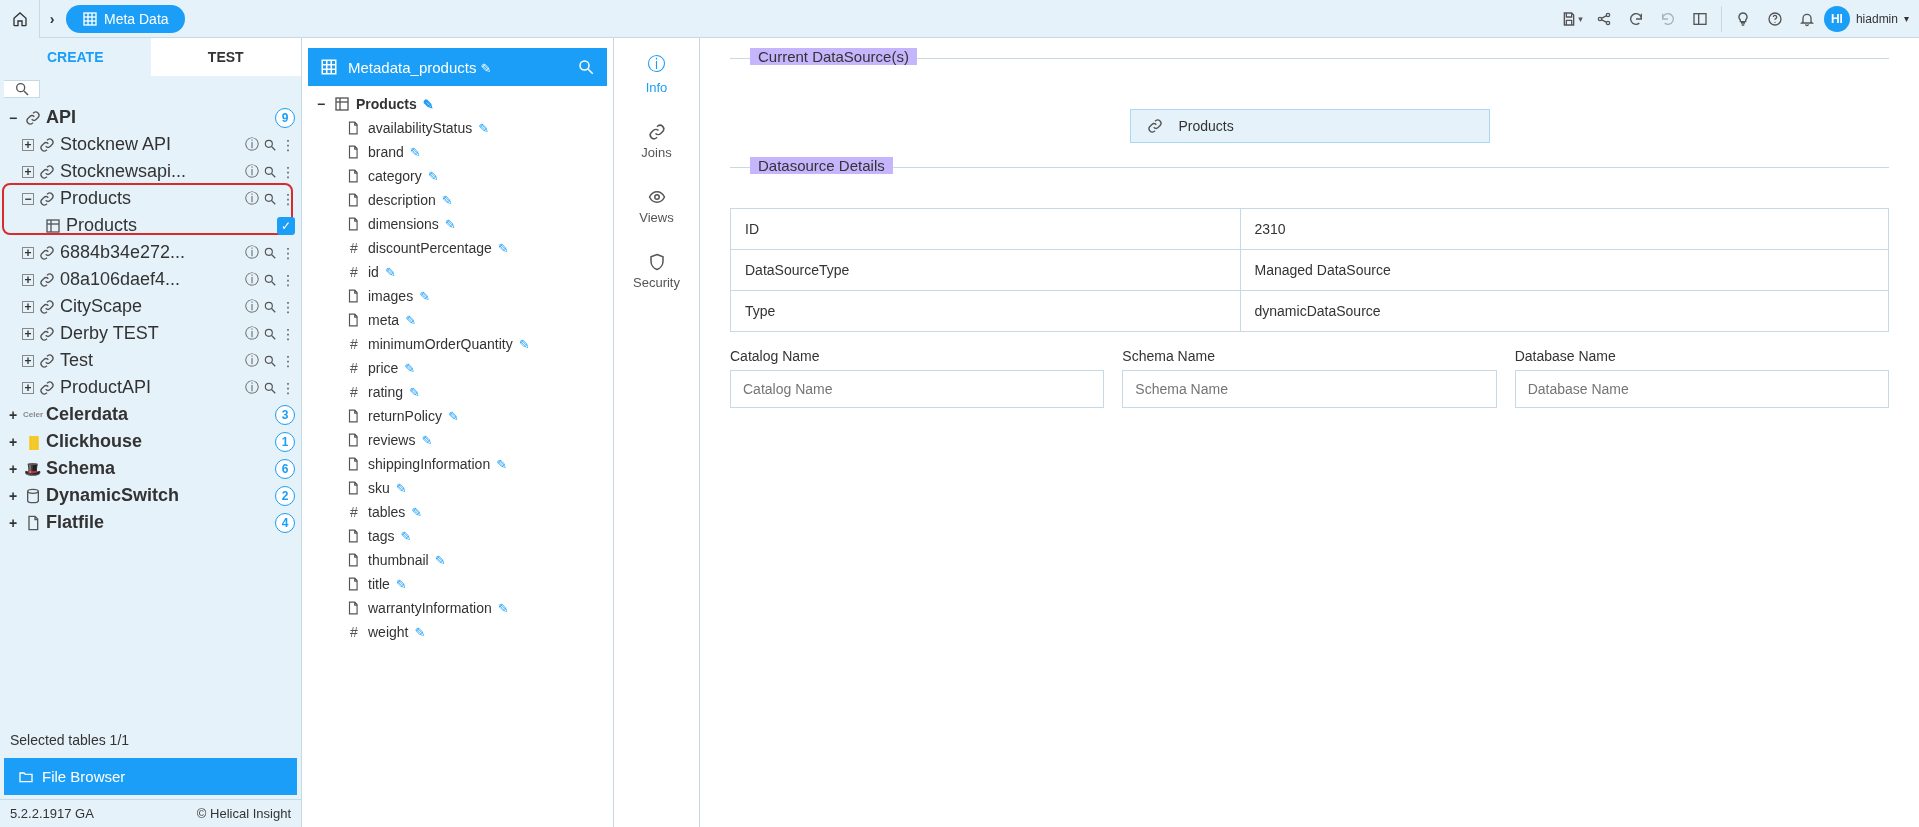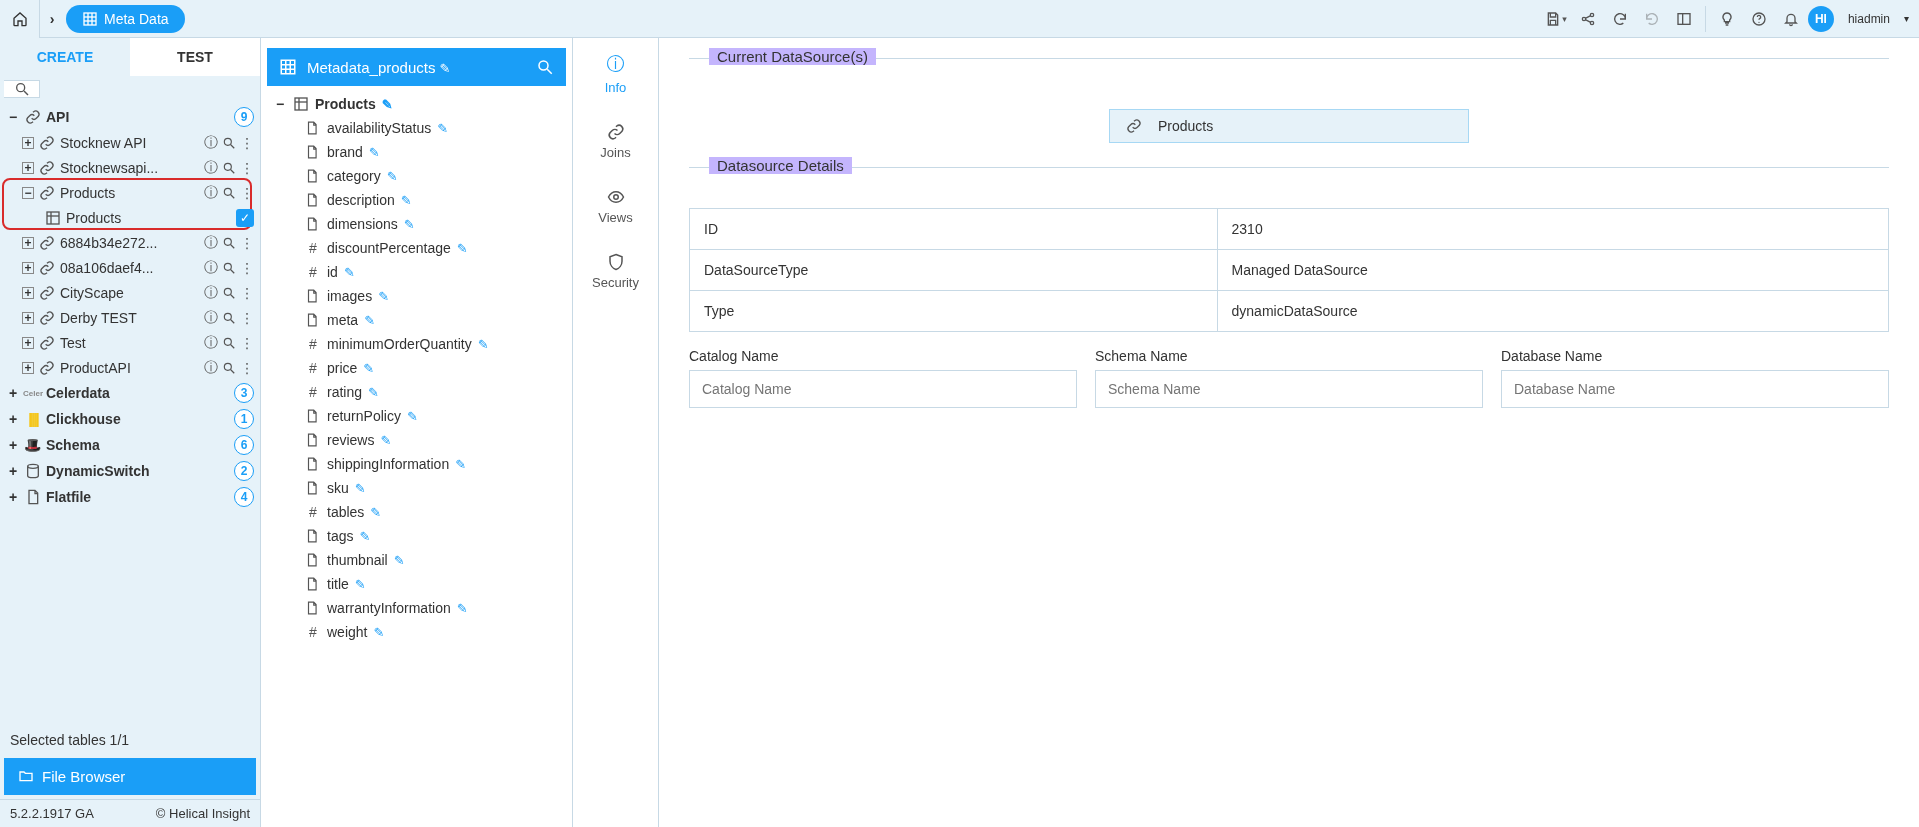--- a/index.html
+++ b/index.html
@@ -8,54 +8,54 @@
 
 .topbar { display: flex; height: 38px; background: #e6f2f9; border-bottom: 1px solid #c7d9e5; align-items: stretch; }
 .topbar-left { display: flex; align-items: center; }
 .home-btn { width: 40px; height: 38px; display: flex; align-items: center; justify-content: center; background: #e6f2f9; border-right: 1px solid #c7d9e5; cursor: pointer; }
 .chevron-btn { width: 24px; display: flex; align-items: center; justify-content: center; color: #333; font-weight: bold; }
 .page-tab { background: #1a9ef7; color: #fff; border-radius: 18px; padding: 6px 16px; display: flex; align-items: center; gap: 6px; margin-left: 2px; font-size: 14px; }
 .topbar-spacer { flex: 1; }
 .topbar-right { display: flex; align-items: center; gap: 2px; padding-right: 10px; }
 .topbar-icon { width: 30px; height: 38px; display: flex; align-items: center; justify-content: center; color: #555; cursor: pointer; font-size: 16px; }
 .topbar-sep { width: 1px; height: 26px; background: #c7d9e5; margin: 0 4px; }
-.user-badge { display: flex; align-items: center; gap: 14px; cursor: pointer; }
+.user-badge { display: flex; align-items: center; gap: 6px; cursor: pointer; }
 .user-avatar { width: 26px; height: 26px; border-radius: 50%; background: #1a9ef7; color: #fff; display: flex; align-items: center; justify-content: center; font-size: 12px; font-weight: bold; }
 .user-name { font-size: 12px; color: #333; }
 
 
 .main { display: flex; height: calc(100vh - 38px); }
 .panel { border-right: 1px solid #c7d9e5; background: #fff; display: flex; flex-direction: column; }
-.panel.left { width: 261px; background: #e6f2f9; }
+.panel.left { width: 302px; background: #e6f2f9; }
 .panel.mid { width: 312px; }
 .panel.nav { width: 86px; }
 .panel.right { flex: 1; border-right: none; }
 
 
 .tabs { display: flex; height: 38px; }
 .tab { flex: 1; display: flex; align-items: center; justify-content: center; font-weight: bold; cursor: pointer; background: #fff; }
 .tab.active { background: #e6f2f9; color: #1a9ef7; }
 .search-row { display: flex; padding: 4px; gap: 0; }
 .search-row input { flex: 1; border: 1px solid #c7d9e5; padding: 6px 10px; font-size: 14px; outline: none; background: #fff; }
 .search-row .search-btn { width: 36px; border: 1px solid #c7d9e5; border-left: none; background: #fff; display: flex; align-items: center; justify-content: center; cursor: pointer; }
 .tree { flex: 1; overflow-y: auto; padding: 2px 0; }
 .tree-row { display: flex; align-items: center; padding: 3px 6px; gap: 4px; position: relative; min-height: 25px; }
 .tree-row.indent1 { padding-left: 22px; }
 .tree-row.indent2 { padding-left: 44px; }
 .tree-row.root { font-weight: bold; }
 .tree-toggle { width: 14px; height: 14px; display: flex; align-items: center; justify-content: center; font-size: 14px; cursor: pointer; font-weight: bold; color: #333; }
 .tree-icon { width: 18px; display: flex; align-items: center; justify-content: center; color: #555; }
-.tree-label { flex: 1; white-space: nowrap; overflow: hidden; text-overflow: ellipsis; font-size: 14px; }
+.tree-label { flex: 1; white-space: nowrap; overflow: hidden; text-overflow: ellipsis; font-size: 18px; }
 .tree-actions { display: flex; align-items: center; gap: 4px; color: #555; }
 .tree-actions span { cursor: pointer; font-size: 14px; }
 .count-badge { min-width: 20px; height: 20px; border: 1px solid #1a9ef7; color: #1a9ef7; border-radius: 50%; display: flex; align-items: center; justify-content: center; font-size: 12px; background: #fff; }
 .checkbox-sel { width: 18px; height: 18px; background: #1a9ef7; border-radius: 3px; display: flex; align-items: center; justify-content: center; color: #fff; font-size: 12px; }
 .highlight-box { position: absolute; border: 2px solid #d92b2b; border-radius: 8px; pointer-events: none; }
 .selected-bar { padding: 6px 10px; background: #e6f2f9; font-size: 14px; }
-.file-browser-btn { margin: 4px; background: #1a9ef7; color: #fff; padding: 10px 14px; display: flex; gap: 8px; font-size: 15px; cursor: pointer; }
+.file-browser-btn { margin: 4px; background: #1a9ef7; color: #fff; padding: 10px 14px; display: flex; align-items: center; gap: 8px; font-size: 15px; cursor: pointer; }
 .file-search { display: flex; padding: 6px 4px; gap: 0; }
 .footer { display: flex; align-items: center; justify-content: space-between; padding: 6px 10px; font-size: 13px; color: #333; background: #e6f2f9; border-top: 1px solid #c7d9e5; }
 
 
 .mid-header { background: #1a9ef7; color: #fff; display: flex; align-items: center; padding: 10px 12px; gap: 10px; margin: 10px 6px 6px 6px; }
 .mid-header .title { flex: 1; font-size: 15px; }
 .mid-tree { flex: 1; overflow-y: auto; padding: 0 6px; }
 .mid-row { display: flex; align-items: center; gap: 6px; padding: 3px 6px; min-height: 24px; }
 .mid-row.root { font-weight: bold; }
 .mid-row.child { padding-left: 38px; font-weight: normal; }

